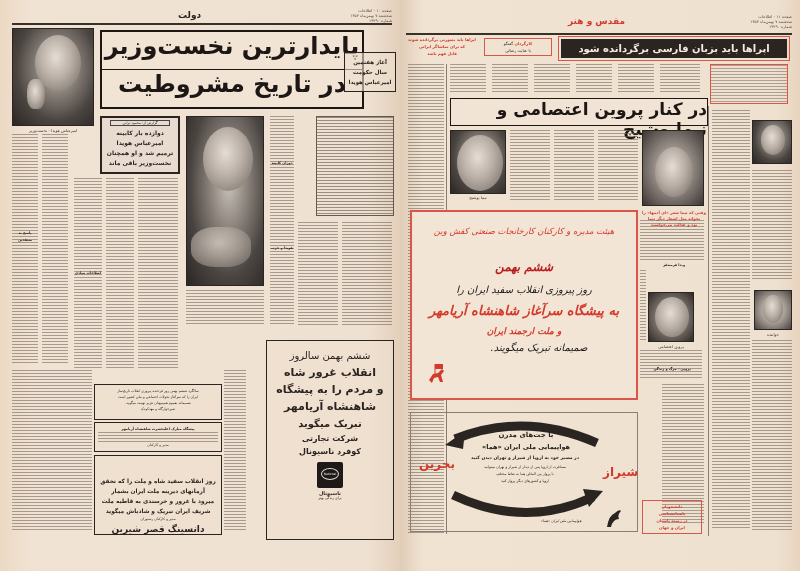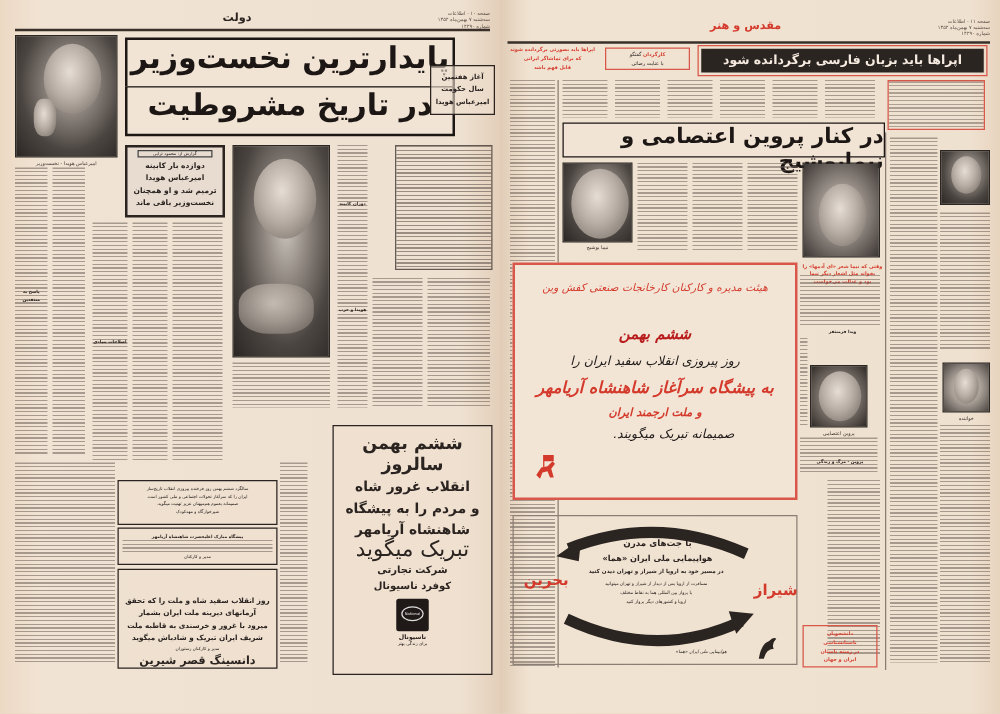--- a/index.html
+++ b/index.html
@@ -82,25 +82,25 @@
   <div class="col" style="left:224px;top:370px;width:22px;height:160px"></div>
 
   <div class="abs small fa" style="left:12px;top:230px;width:26px;font-size:3.5px;font-weight:bold">پاسخ به منتقدین</div>
   <div class="abs small fa" style="left:74px;top:270px;width:28px;font-size:3.5px;font-weight:bold">اصلاحات بنیادی</div>
   <div class="abs small fa" style="left:270px;top:160px;width:24px;font-size:3.5px;font-weight:bold">دوران کابینه</div>
   <div class="abs small fa" style="left:270px;top:245px;width:24px;font-size:3.5px;font-weight:bold">هویدا و حزب</div>
 
   <div class="box" style="left:316px;top:116px;width:78px;height:100px;border-width:1px;background:repeating-linear-gradient(180deg,#766a62 0,#766a62 1px,transparent 1px,transparent 3px);opacity:.7"></div>
 
   <div class="box fa" style="left:266px;top:340px;width:128px;height:200px;border-width:1.5px;padding-top:6px">
-    <div style="font-size:14px;line-height:17px;font-weight:bold">ششم بهمن سالروز</div>
+    <div style="font-size:10px;line-height:17px;font-weight:normal">ششم بهمن سالروز</div>
     <div style="font-size:11px;line-height:17px;font-weight:bold">انقلاب غرور شاه</div>
     <div style="font-size:11px;line-height:17px;font-weight:bold">و مردم را به پیشگاه</div>
     <div style="font-size:11px;line-height:17px;font-weight:bold">شاهنشاه آریامهر</div>
-    <div style="font-size:17px;line-height:17px;font-weight:normal">تبریک میگوید</div>
+    <div style="font-size:10px;line-height:17px;font-weight:bold">تبریک میگوید</div>
     <div style="font-size:8px;line-height:13px;font-weight:bold">شرکت تجارتی</div>
     <div style="font-size:8px;line-height:13px;font-weight:bold">کوفرد ناسیونال</div>
     <div style="width:26px;height:26px;background:#1f1a18;margin:4px auto 2px;position:relative;border-radius:2px">
       <div style="position:absolute;left:4px;top:6px;width:18px;height:12px;border:1px solid #ddd;border-radius:50%;color:#eee;font-size:3px;line-height:10px;text-align:center;direction:ltr">National</div>
     </div>
     <div style="font-size:5px;font-weight:bold">ناسیونال</div>
     <div style="font-size:3.5px">برای زندگی بهتر</div>
   </div>
 
   <div class="box fa" style="left:94px;top:384px;width:128px;height:36px;border-width:1px;font-size:3.5px;line-height:6px;padding:3px">

